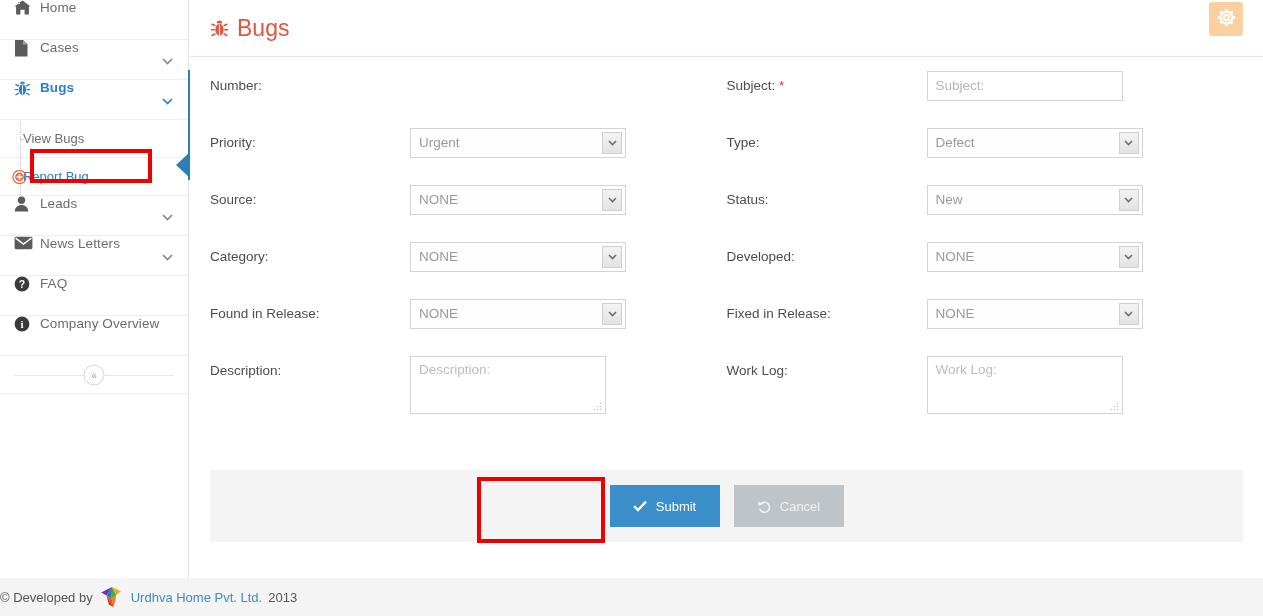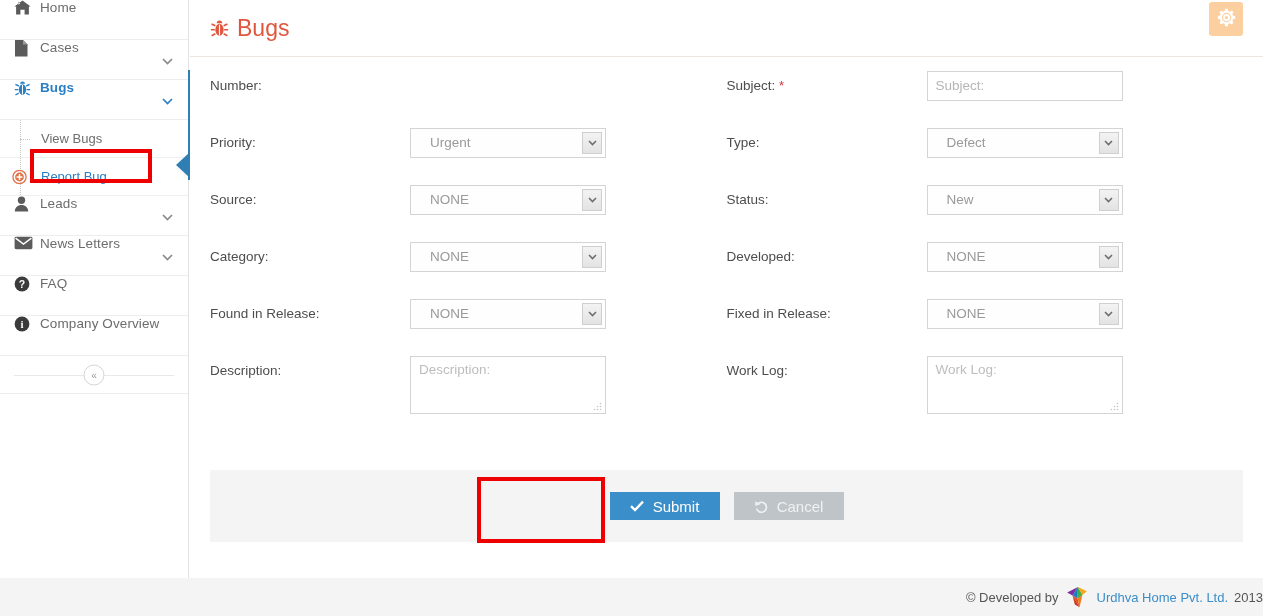--- a/index.html
+++ b/index.html
@@ -56,21 +56,21 @@
   }
   .sub-tree {
     position: absolute; left: 20px; top: 0; bottom: 0;
     border-left: 1px dotted #c7c7c7; width: 0;
   }
   .sub-tick {
     position: absolute; left: 20px; top: 50%;
     width: 10px; border-top: 1px dotted #c7c7c7;
   }
   .sub-label {
-    margin-left: 41px;
+    margin-left: 23px;
     font-size: 13px; color: #6e6e6e;
   }
   .sub-label.link { color: #2b7fc4; }
   .plus-ico {
     position: absolute; left: 12px; top: 50%;
     transform: translateY(-50%);
     width: 15px; height: 15px;
   }
 
   .collapse-row {
@@ -149,26 +149,26 @@
     width: 200px; flex: 0 0 200px;
     text-align: left; padding-right: 12px;
     font-size: 13.5px; color: #4d4d4d;
     line-height: 30px;
   }
   .col .fld { flex: 1 1 auto; max-width: 196px; }
   .req { color: #d9333f; font-size: 13px; }
 
   .sel {
     position: relative;
-    height: 30px; width: 196px;
+    height: 30px; width: 216px;
     border: 1px solid #d4d4d4;
     background: #fefefe;
     font-size: 13.5px; color: #9a9a9a;
     line-height: 28px;
-    padding-left: 19px;
+    padding-left: 8px;
     cursor: pointer;
     user-select: none;
   }
   .sel .arrow-box {
     position: absolute; right: 3px; top: 3px;
     width: 20px; height: 22px;
     background: linear-gradient(#f3f3f3,#e3e3e3);
     border: 1px solid #cfcfcf;
     display: flex; align-items: center; justify-content: center;
   }
@@ -199,42 +199,42 @@
   .rowspacer { height: 27px; }
 
   
   #btn-panel {
     position: absolute; left: 210px; top: 470px;
     width: 1033px; height: 72px;
     background: #f4f4f4;
     display: flex; align-items: center; justify-content: center;
   }
   .btn {
-    height: 28px; min-width: 110px;
+    height: 42px; min-width: 110px;
     display: flex; align-items: center; justify-content: center;
-    font-size: 15px; border: none; cursor: pointer;
+    font-size: 13px; border: none; cursor: pointer;
     padding: 0 18px;
   }
   #btn-submit { background: #3a8ec9; color: #fff; margin-right: 14px; }
   #btn-cancel { background: #bfc4c8; color: #eef1f3; }
   .btn .bico { margin-right: 9px; display: flex; align-items: center; }
 
   #annot-submit {
     position: absolute; left: 477px; top: 477px;
     width: 128px; height: 66px;
     border: 4px solid #ee0000;
     pointer-events: none;
   }
 
   
   #footer {
     position: absolute; left: 0; top: 578px;
     width: 1263px; height: 38px;
     background: #f4f4f4;
-    display: flex; align-items: center; justify-content: flex-end;
+    display: flex; align-items: center; justify-content: flex-start;
     font-size: 13px; color: #555;
   }
   #footer .flogo { margin: 0 6px; display: flex; align-items: center; }
   #footer .flink { color: #3a8ec9; cursor: pointer; }
   #footer .fyear { margin-left: 6px; color: #555; }
 </style>
 </head>
 <body>
 
 <div id="app">

